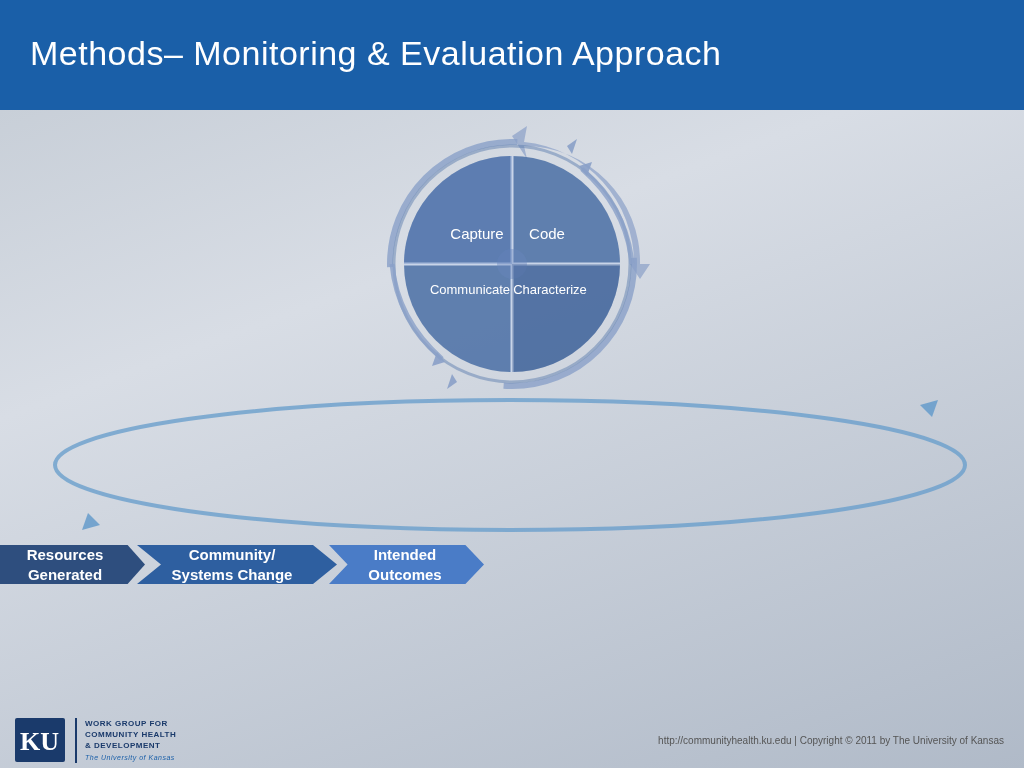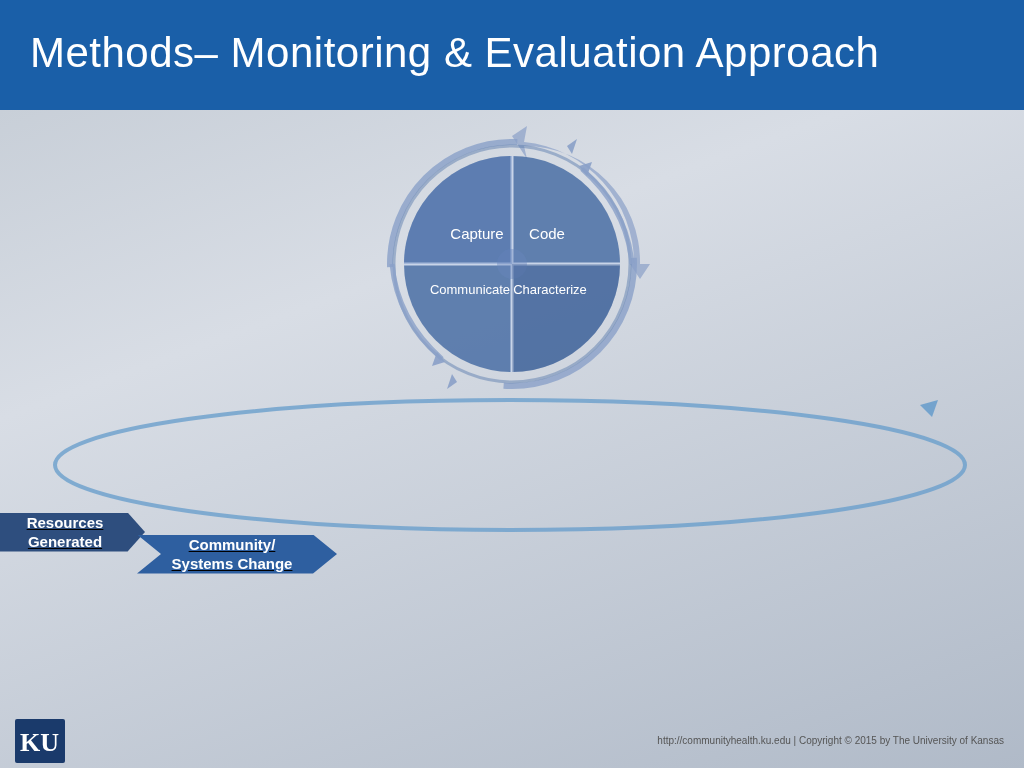--- a/index.html
+++ b/index.html
@@ -14,21 +14,21 @@
     
     #header {
       background: #1a5fa8;
       padding: 18px 30px 22px 30px;
       height: 110px;
       display: flex;
       align-items: center;
     }
     #header h1 {
       color: #fff;
-      font-size: 42px;
+      font-size: 34px;
       font-weight: 400;
       letter-spacing: 0.5px;
     }
 
     
     #main {
       background: linear-gradient(160deg, #c8cfd8 0%, #d8dde5 30%, #b0bac8 100%);
       width: 1024px;
       height: 658px;
       position: relative;
@@ -58,23 +58,22 @@
       height: 160px;
     }
 
     
     #boxes-row {
       position: absolute;
       top: 370px;
       left: 0;
       width: 1024px;
       display: flex;
-      align-items: center;
+      align-items: flex-end;
       height: 104px;
-      text-decoration: underline;
     }
 
     .box {
       display: flex;
       align-items: center;
       justify-content: center;
       text-align: center;
       color: #fff;
       font-weight: 700;
       font-size: 15px;
@@ -233,26 +232,35 @@
     <polygon points="60,140 42,145 48,128" fill="#6a9fcc" opacity="0.9"></polygon>
   </svg>
 
   <div id="boxes-row">
     <div class="box box-resources">
       <span>Resources<br>Generated</span>
     </div>
     <div class="box box-community">
       <span>Community/<br>Systems Change</span>
     </div>
+    <div class="box box-intended">
+      <span>Intended<br>Outcomes</span>
+    </div>
   </div>
 
   <div id="footer">
     <div id="logo-area">
 
       <svg id="ku-logo" viewBox="0 0 50 44" xmlns="http://www.w3.org/2000/svg">
         <rect width="50" height="44" fill="#1a3a6b" rx="2"></rect>
         <text x="5" y="32" fill="white" font-size="26" font-weight="bold" font-family="serif">KU</text>
       </svg>
-    </div>
-    <div id="copyright">http://communityhealth.ku.edu | Copyright © 2015 by The University of Kansas</div>
+      <div id="logo-text">
+        <span>Work Group for</span>
+        <span>Community Health</span>
+        <span>&amp; Development</span>
+        <span class="ku-subtitle">The University of Kansas</span>
+      </div>
+    </div>
+    <div id="copyright">http://communityhealth.ku.edu | Copyright © 2011 by The University of Kansas</div>
   </div>
 
 </div>
 
 </body></html>

